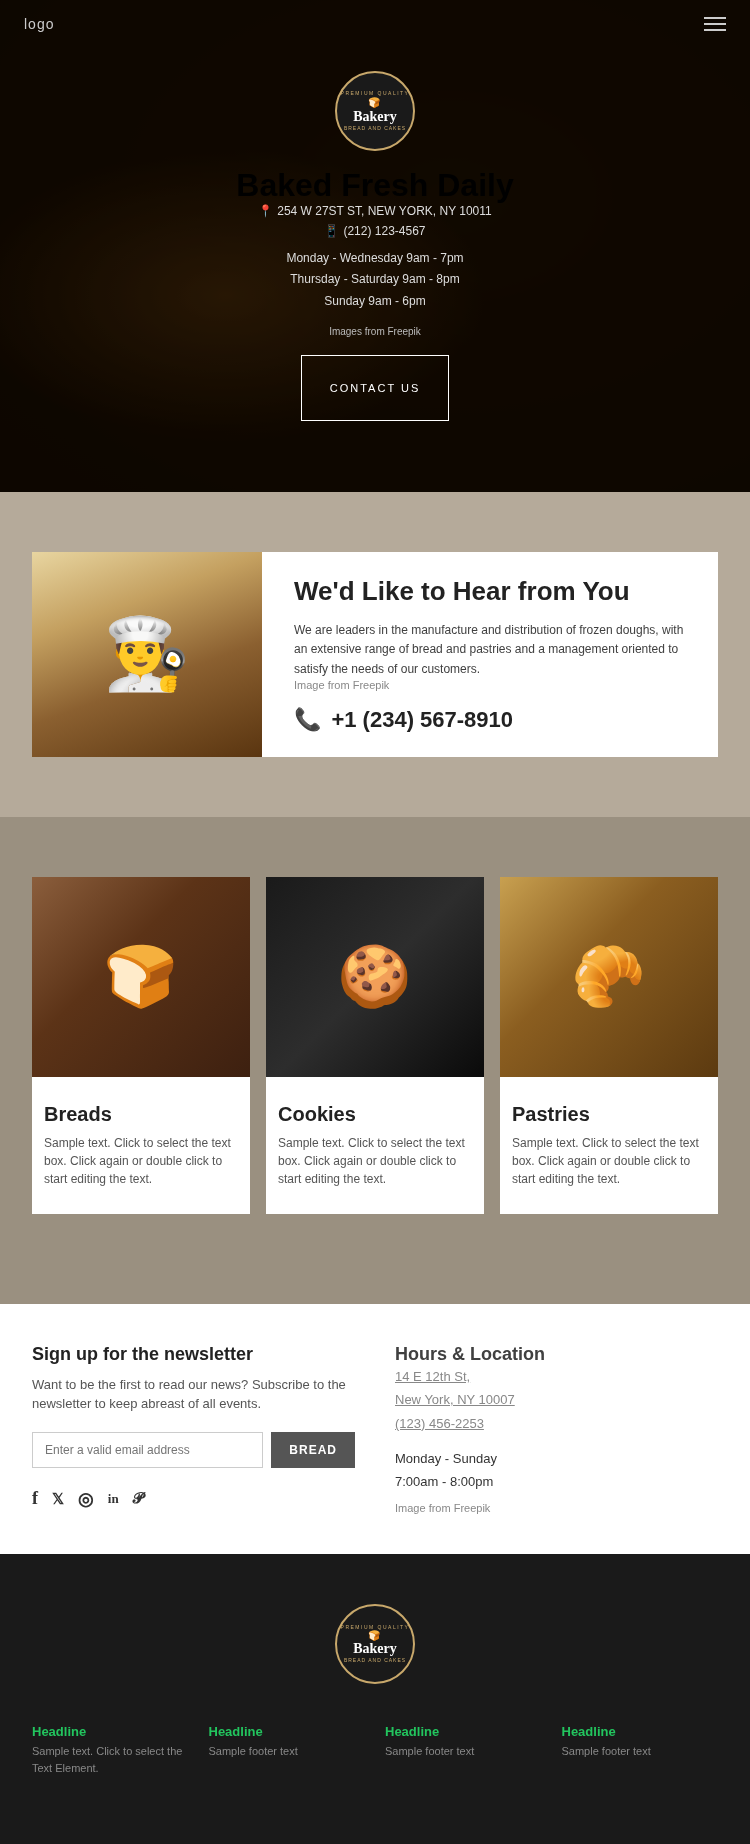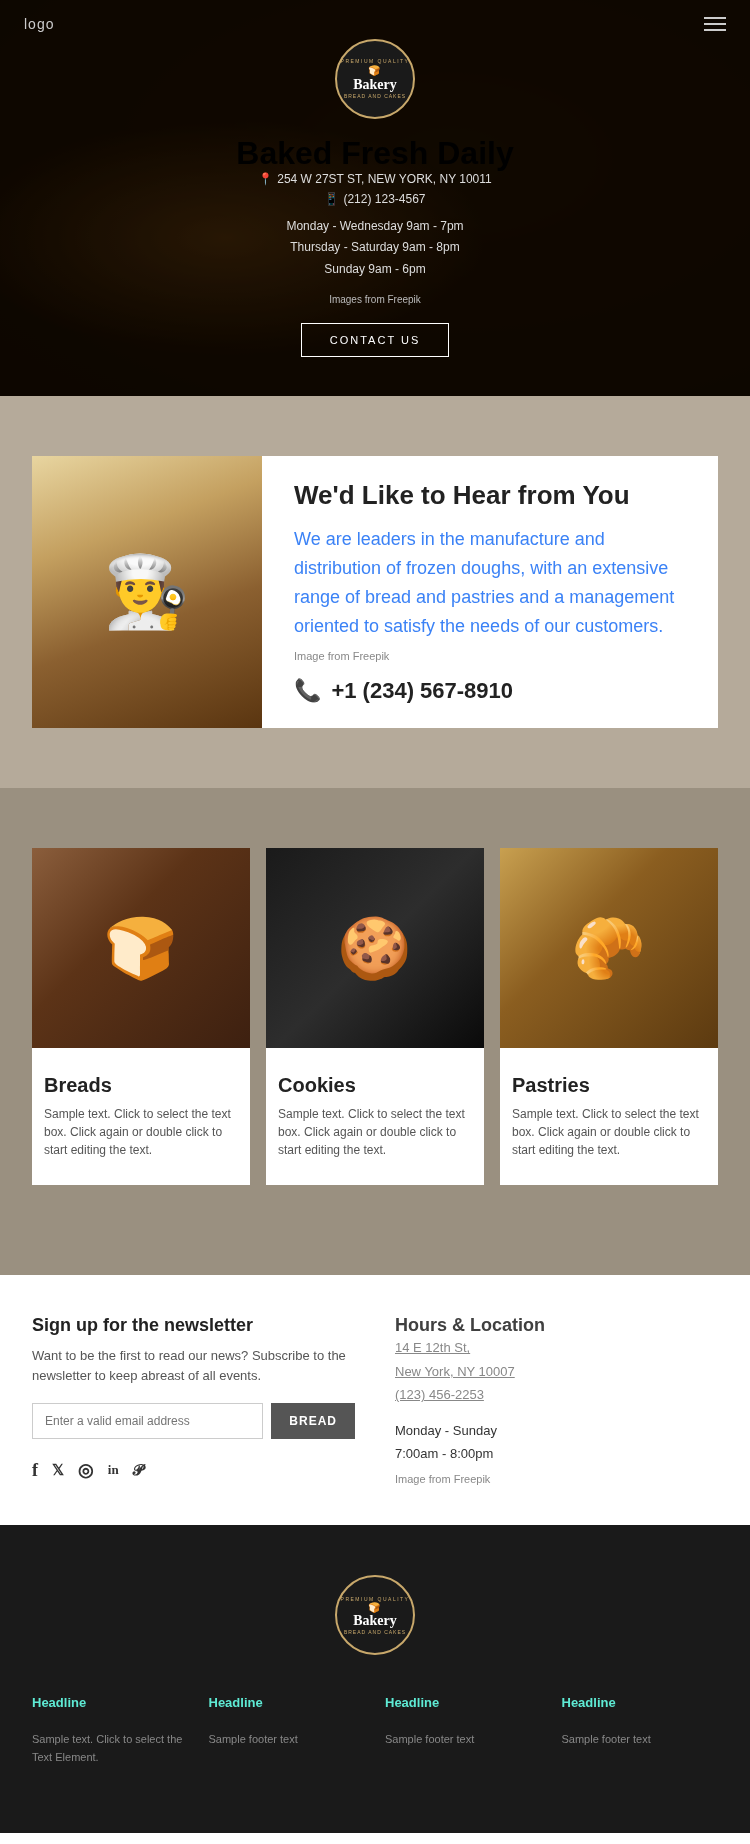--- a/index.html
+++ b/index.html
@@ -50,21 +50,21 @@
     .badge-sub { font-size: 5px; color: #c8a86b; letter-spacing: 1px; text-transform: uppercase; }
     .badge-icon { font-size: 10px; color: #c8a86b; margin: 1px 0; }
     .hero-address { font-size: 12px; color: #ddd; margin-bottom: 6px; display: flex; align-items: center; gap: 4px; }
     .hero-phone { font-size: 12px; color: #ddd; margin-bottom: 10px; display: flex; align-items: center; gap: 4px; }
     .hero-hours { font-size: 12px; color: #ddd; line-height: 1.8; margin-bottom: 14px; }
     .hero-freepik { font-size: 10px; color: #bbb; margin-bottom: 18px; }
     .hero-btn {
       border: 1.5px solid #fff;
       color: #fff;
       background: transparent;
-      padding: 10px 28px;
+      padding: 26px 28px;
       font-size: 11px;
       letter-spacing: 2px;
       cursor: pointer;
       text-transform: uppercase;
     }
 
     
     .contact-section {
       background: #b5aa9a;
       display: flex;
@@ -91,21 +91,21 @@
       top: 50%;
       left: 50%;
       transform: translate(-50%, -50%);
     }
     .contact-info {
       flex: 1;
       background: #fff;
       padding: 24px 32px;
     }
     .contact-info h2 { font-size: 26px; font-weight: 900; color: #222; margin-bottom: 14px; line-height: 1.2; }
-    .contact-info p { font-size: 18px; color: #3b82f6; line-height: 1.6; margin-bottom: 10px; }
+    .contact-info p { font-size: 12px; color: #404040; line-height: 1.6; }
     .contact-freepik { font-size: 11px; color: #888; margin-bottom: 16px; }
     .contact-phone-row { display: flex; align-items: center; gap: 10px; }
     .contact-phone-icon { font-size: 22px; color: #333; }
     .contact-phone-num { font-size: 22px; font-weight: bold; color: #222; }
 
     
     .products-section {
       background: #9a9080;
       padding: 60px 32px;
     }
@@ -198,28 +198,28 @@
     }
     .footer-badge-name { font-size: 14px; color: #fff; font-weight: bold; font-family: serif; }
     .footer-badge-sub { font-size: 5px; color: #c8a86b; letter-spacing: 1px; text-transform: uppercase; }
 
     .footer-cols {
       display: grid;
       grid-template-columns: repeat(4, 1fr);
       gap: 20px;
       margin-bottom: 36px;
     }
-    .footer-col h4 { font-size: 13px; font-weight: bold; color: #5eead4; margin-bottom: 21px; }
+    .footer-col h4 { font-size: 13px; font-weight: bold; color: #22c55e; margin-bottom: 4px; }
     .footer-col p { font-size: 11px; color: #888; line-height: 1.6; }
   </style>
 </head>
 <body>
 
 <div style="position:relative;">
-  <div style="position:relative; width:750px; height:396px; overflow:hidden;">
+  <div style="position:relative; width:750px; height:492px; overflow:hidden;">
 
     <div class="hero-bg"></div>
 
     <div style="position:absolute; inset:0; background: radial-gradient(ellipse at 30% 60%, #4a2c0a 0%, #1a0d00 35%), radial-gradient(ellipse at 75% 30%, #3d2510 0%, #0d0500 50%); z-index:0; opacity:0.85;"></div>
     <div style="position:absolute; inset:0; background:rgba(0,0,0,0.4); z-index:1;"></div>
 
     <div class="nav">
       <span class="nav-logo">logo</span>
       <div class="nav-hamburger">
         <span></span>

